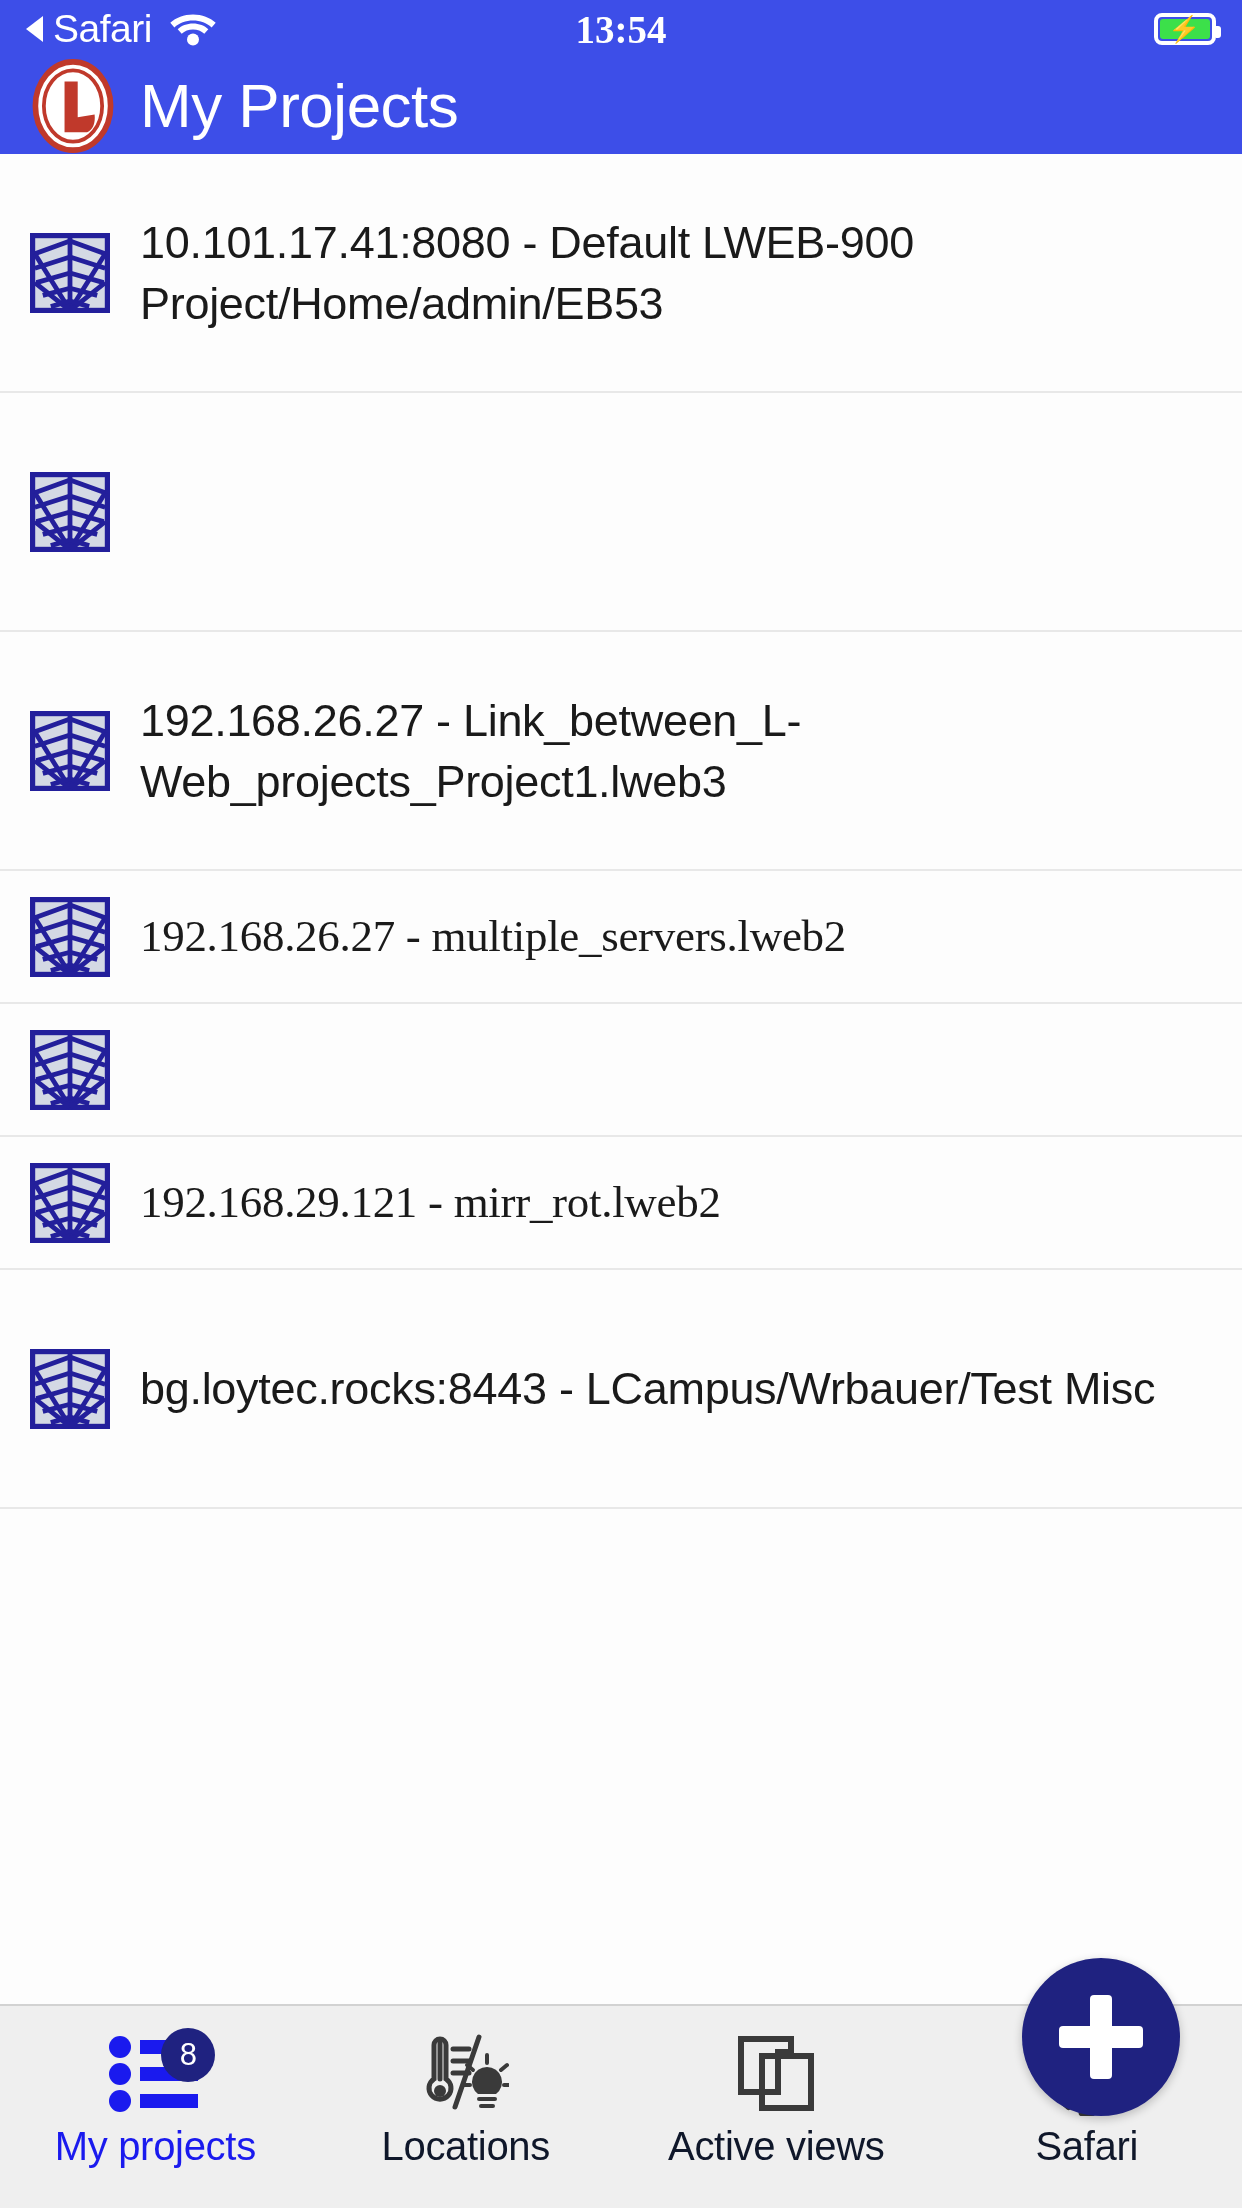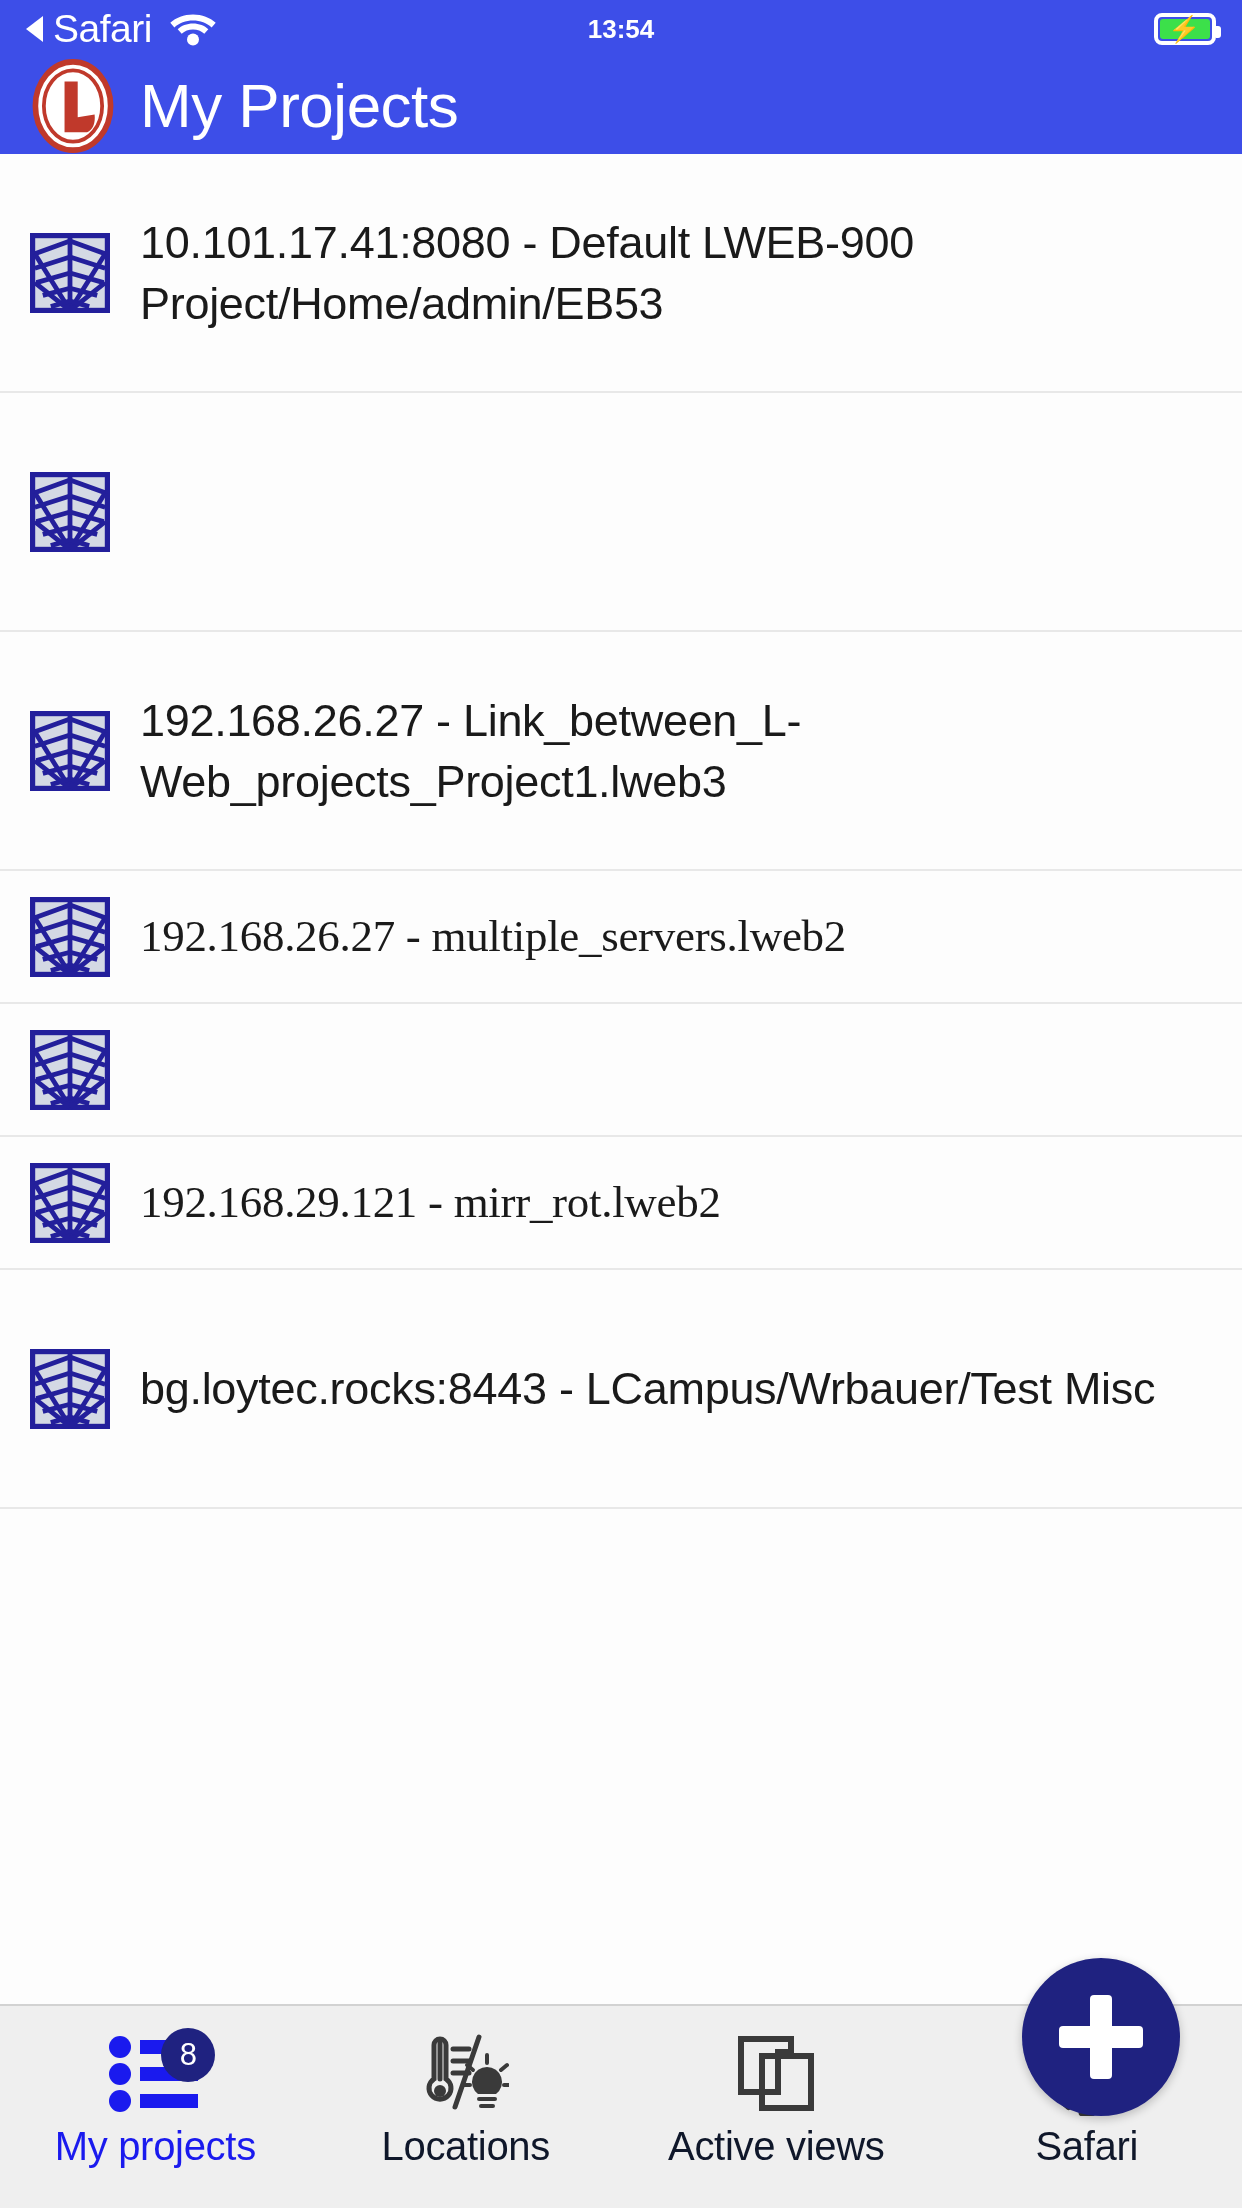--- a/index.html
+++ b/index.html
@@ -31,22 +31,23 @@
     width:0; height:0;
     border-top:13px solid transparent;
     border-bottom:13px solid transparent;
     border-right:17px solid #ffffff;
   }
   .sb-app { font-size:39px; letter-spacing:-0.5px; }
   .sb-wifi { margin-left:8px; display:flex; align-items:center; }
   .sb-time {
     position:absolute; left:0; right:0; top:0; bottom:0;
     display:flex; align-items:center; justify-content:center;
-    font-size:26px; font-weight:bold; letter-spacing:0px;
+    font-size:39px; font-weight:bold; letter-spacing:0px;
     pointer-events:none;
+    font-family:Liberation Serif, serif;
   }
   .sb-right {
     margin-left:auto; display:flex; align-items:center;
   }
   .battery {
     position:relative; width:62px; height:32px;
     border:4px solid #ffffff; border-radius:8px;
     display:flex; align-items:center;
   }
   .battery::after{

